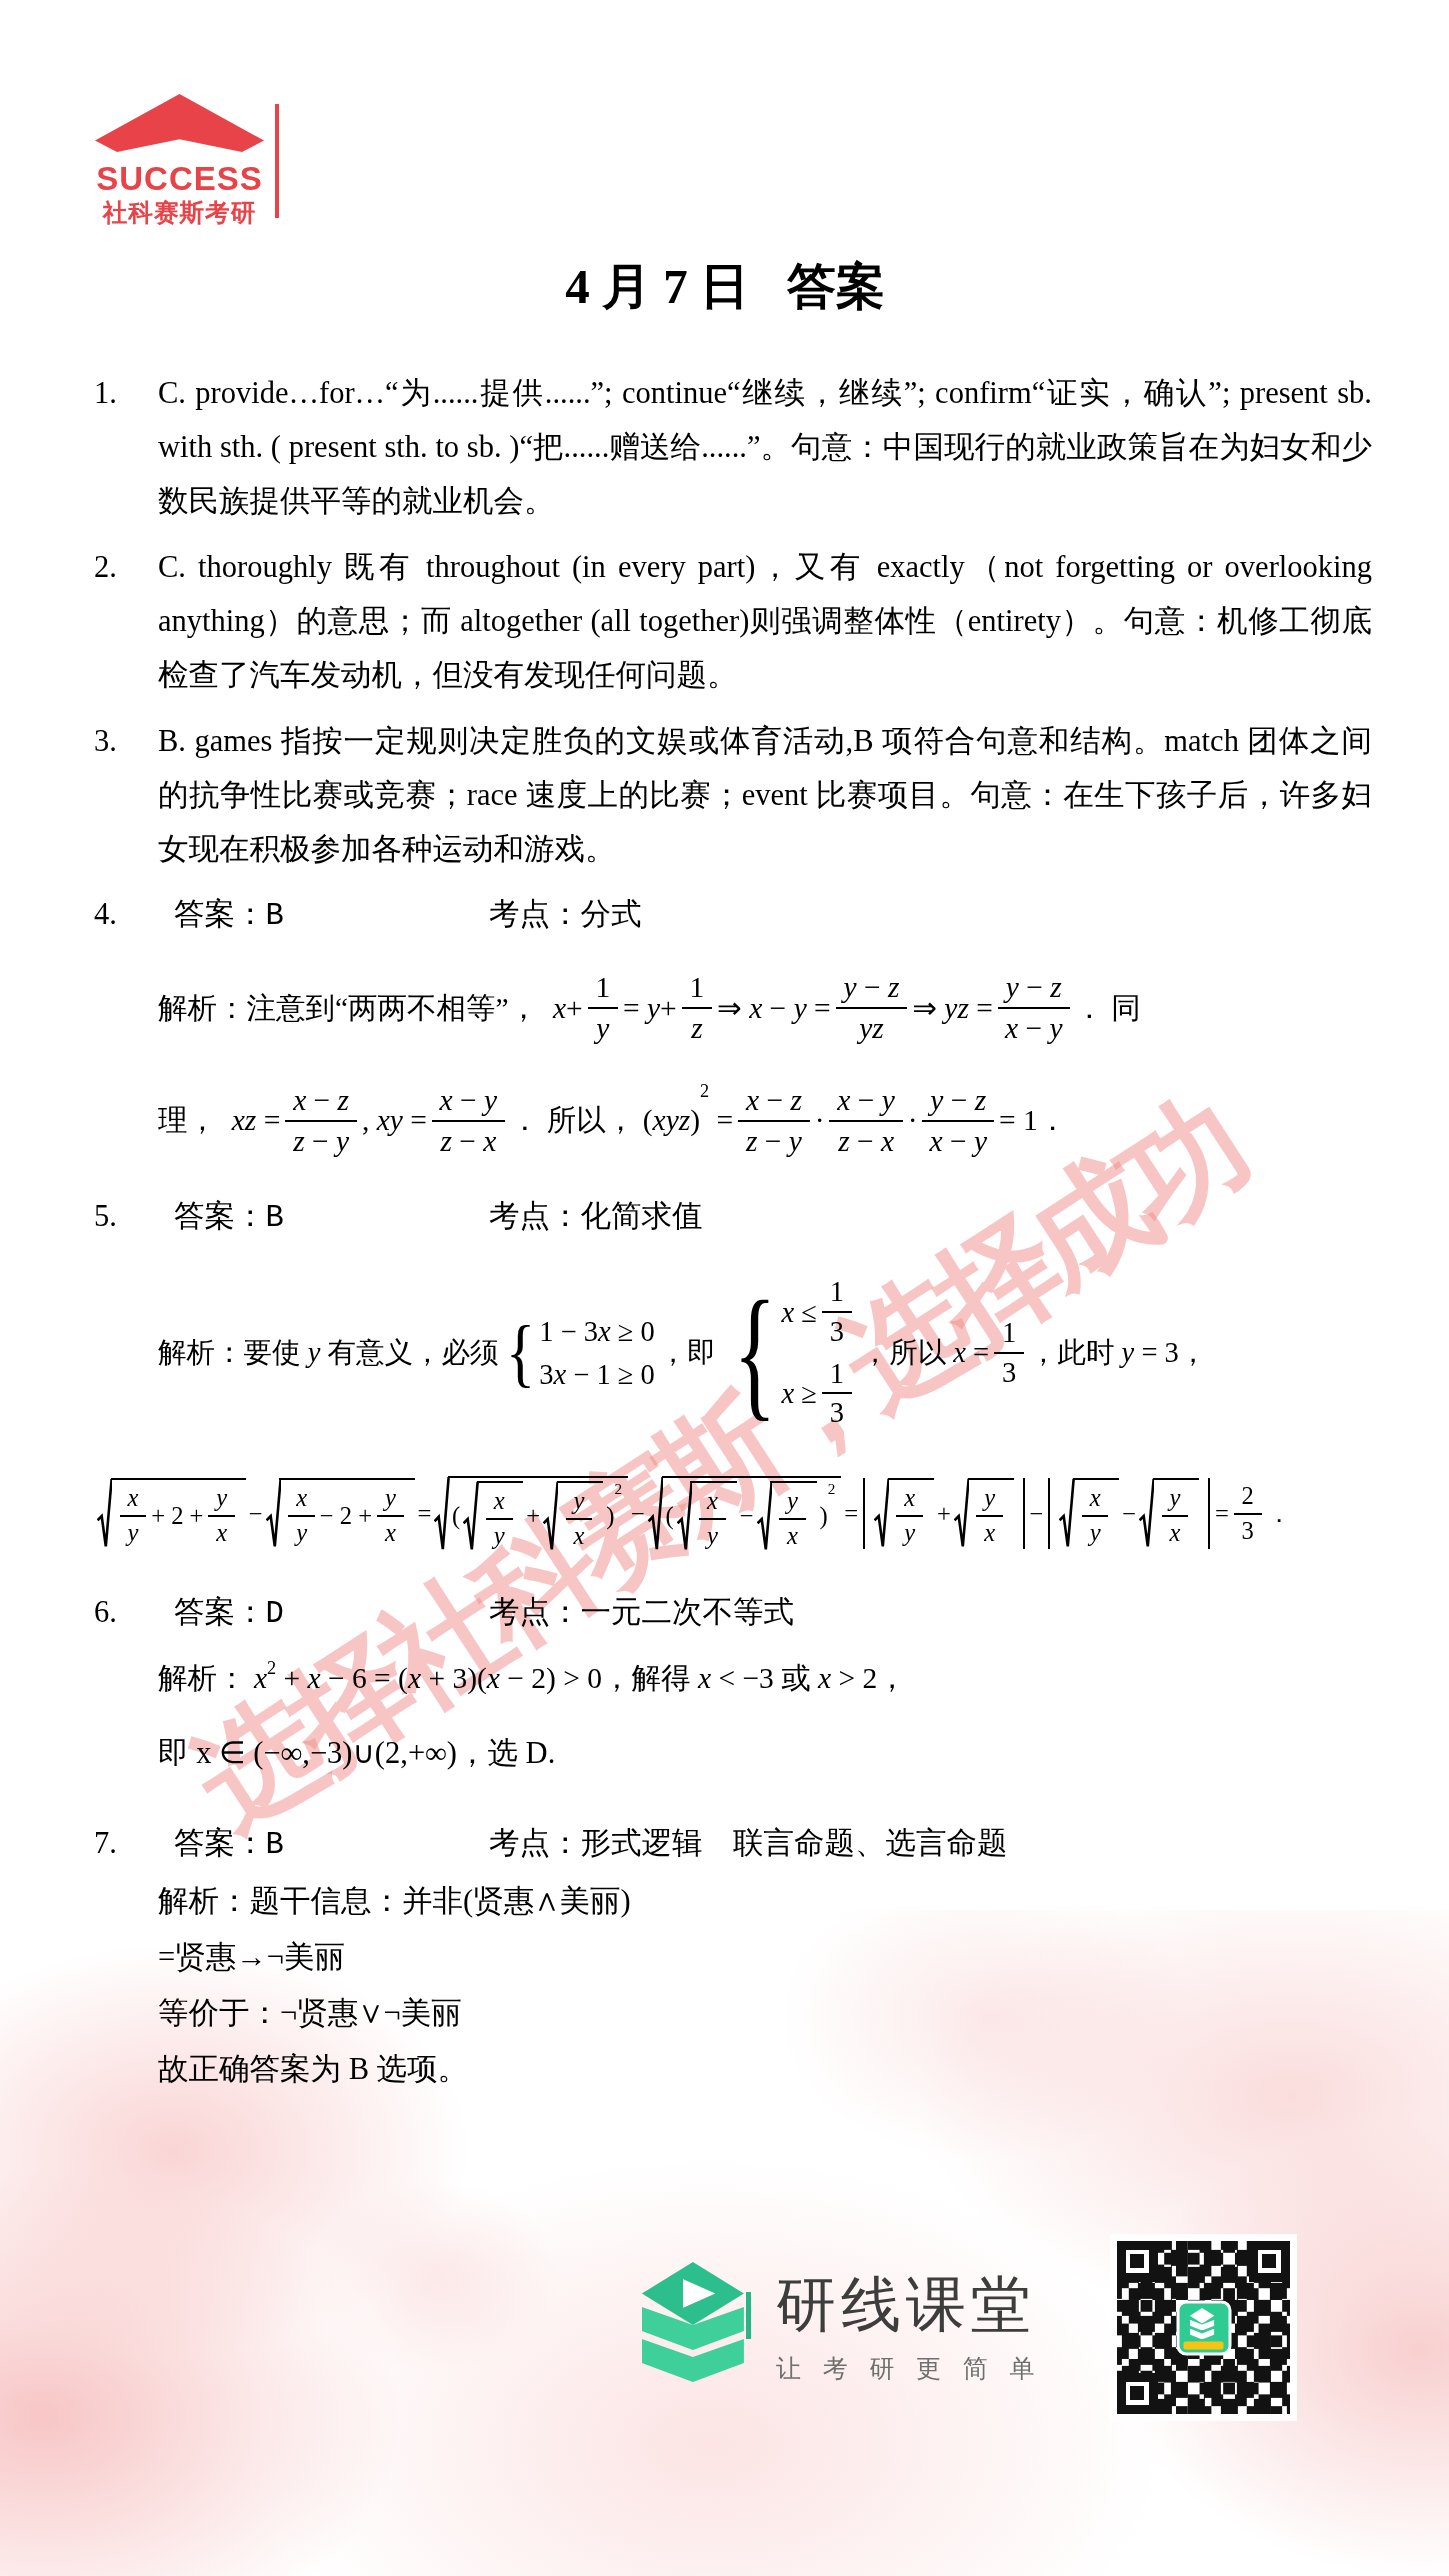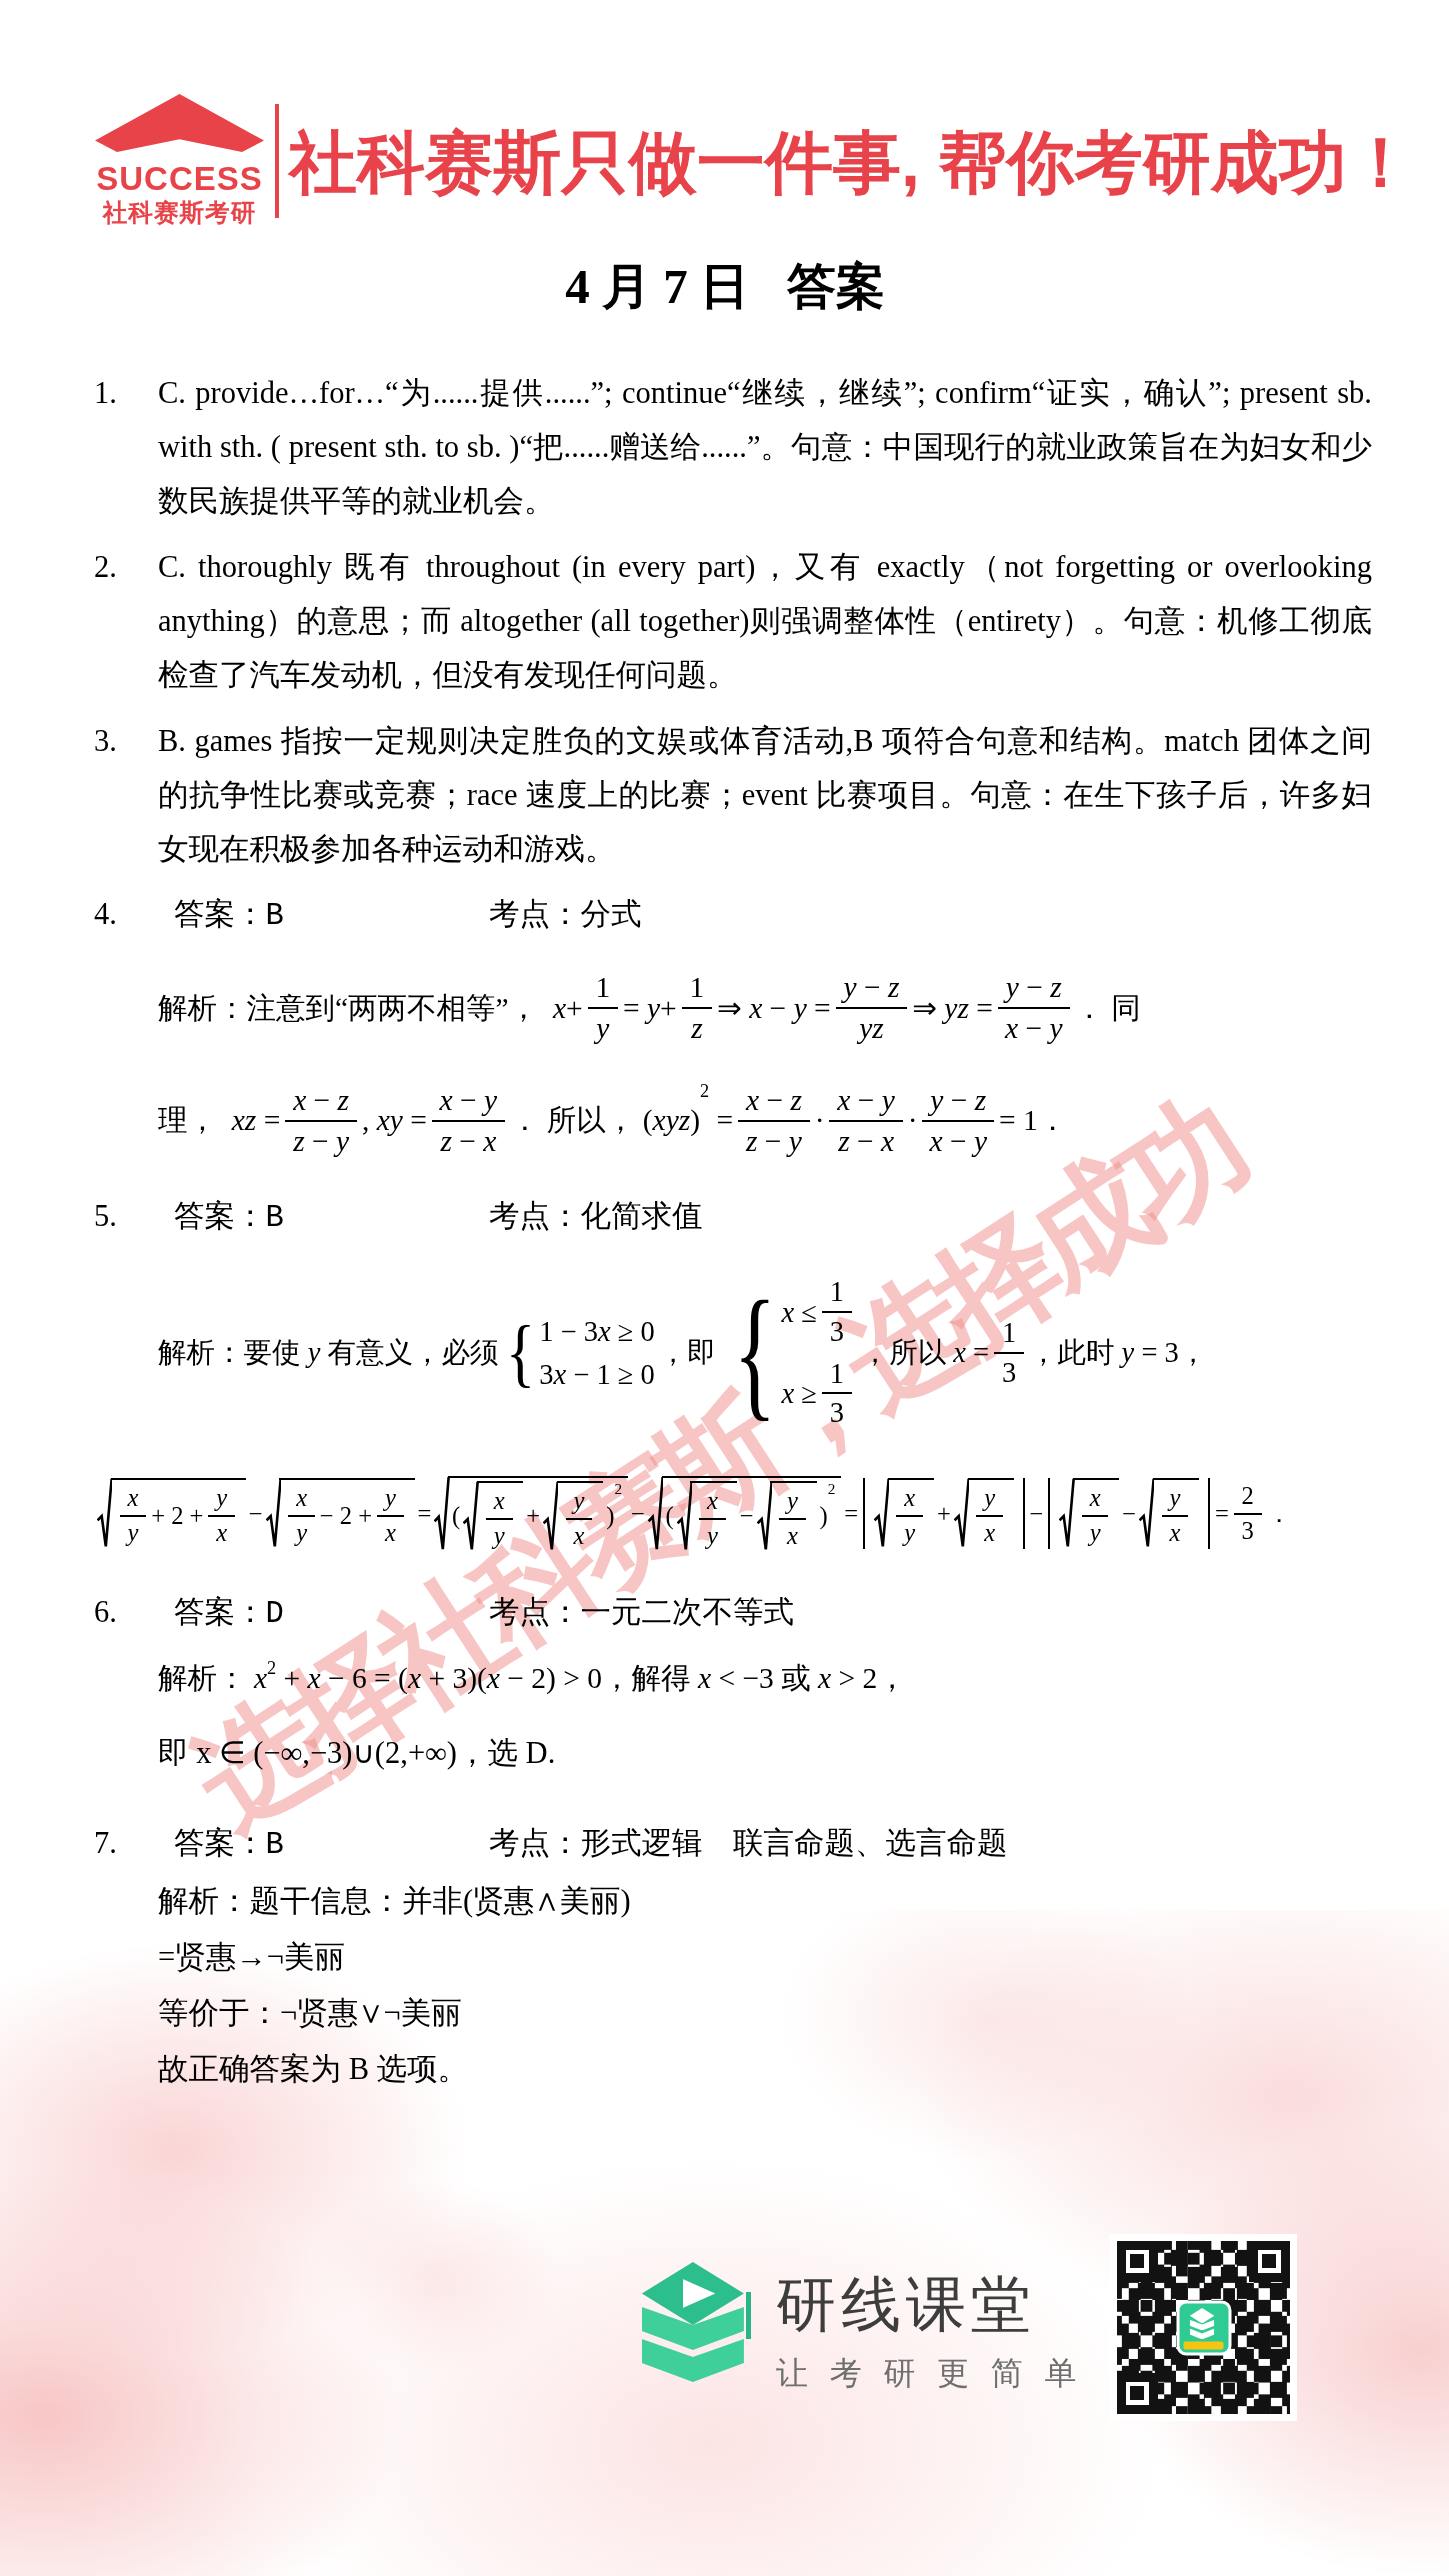--- a/index.html
+++ b/index.html
@@ -76,21 +76,21 @@
        clip-path:polygon(50% 0,100% 50%,50% 100%,0 50%);}
   .play{position:absolute;left:40%;top:27%;width:32%;height:46%;background:#fff;
         clip-path:polygon(0 0,100% 50%,0 100%);}
   .tassel{position:absolute;right:3px;top:29.5px;width:4.9px;height:47px;background:#29B585;}
   .chev{position:absolute;left:3.9px;width:102px;height:43px;background:#3ECF9B;
         clip-path:polygon(0 0,50% 42%,100% 0,100% 56%,50% 100%,0 56%);}
   .chev1{top:45px;} .chev2{top:77px;}
   .ftext{position:absolute;left:776px;top:2272px;z-index:2;}
   .fbrand{font-family:"Liberation Sans",sans-serif;font-size:60px;color:#3d3d3d;
           letter-spacing:4.9px;line-height:1.1;}
-  .ftag{font-family:"Liberation Sans",sans-serif;font-size:32px;color:#6f6f6f;
+  .ftag{font-family:"Liberation Sans",sans-serif;font-size:25px;color:#6f6f6f;
         letter-spacing:21.7px;margin-top:13.8px;}
   .qr{position:absolute;left:1110px;top:2234px;width:187px;height:187px;background:#fff;
       z-index:2;padding:0;}
   .qrdata{position:absolute;inset:6.9px;background-image:
       repeating-conic-gradient(#121212 0% 25%, transparent 0% 50%),
       repeating-conic-gradient(#121212 0% 25%, transparent 0% 50%);
       background-size:23.6px 23.6px,33px 33px;background-position:0 0,4.9px 8.9px;}
   .finder{position:absolute;width:41px;height:41px;border:9.8px solid #121212;
           background:#fff;box-sizing:border-box;}
   .finder::after{content:"";position:absolute;left:3.9px;top:3.9px;width:13.8px;height:13.8px;
@@ -116,21 +116,20 @@
 
   <div class="wm">选择社科赛斯，选择成功</div>
 
   <div class="hdr">
     <div class="logo">
       <div class="roof"></div>
       <div class="brand">SUCCESS</div>
       <div class="brandsub">社科赛斯考研</div>
     </div>
     <div class="hdiv"></div>
-    <div class="slogan">社科赛斯只做一件事, 帮你考研成功！</div>
   </div>
 
   <div class="title">
     <span>4 月 7 日</span>
     <span>答案</span>
   </div>
 
   <div class="content">
 
     <div class="item">

